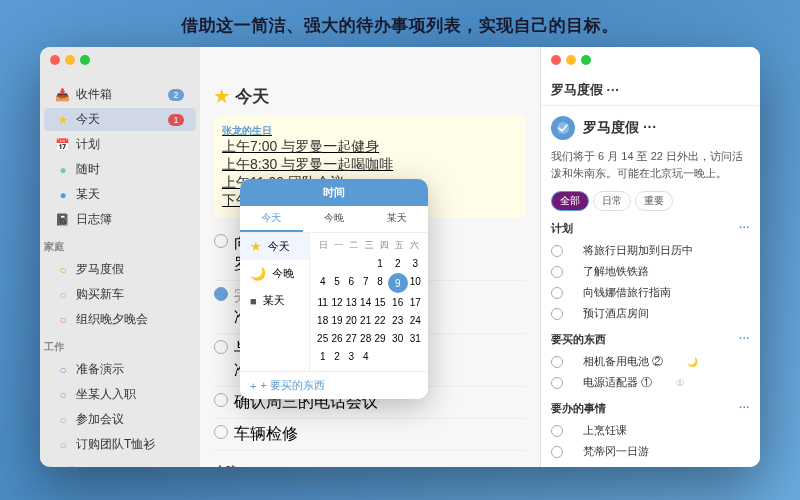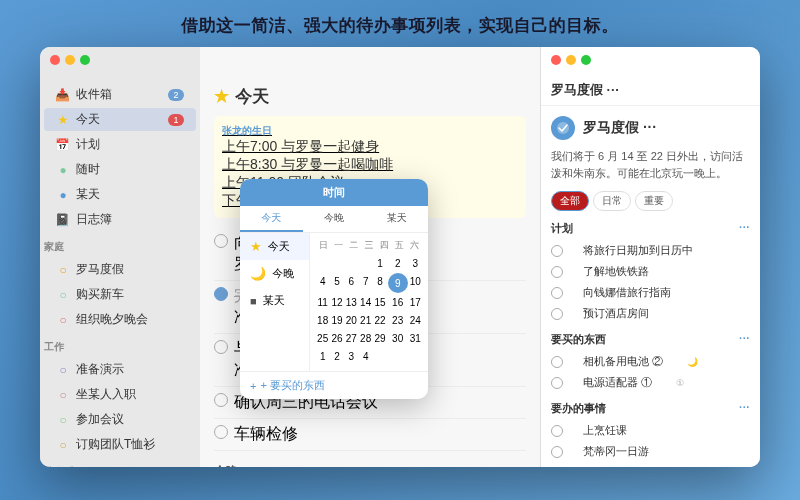--- a/index.html
+++ b/index.html
@@ -261,21 +261,21 @@
     .filter-btn {
       padding: 2px 8px;
       border-radius: 10px;
       font-size: 10px;
       border: 1px solid #ddd;
       background: white;
       cursor: pointer;
       color: #555;
     }
     .filter-btn.active {
-      background: #b91c1c;
+      background: #701a75;
       color: white;
       border-color: #5b9bd5;
     }
 
     .detail-section-title {
       font-size: 11px;
       font-weight: 700;
       color: #333;
       margin: 8px 0 4px;
       display: flex;

